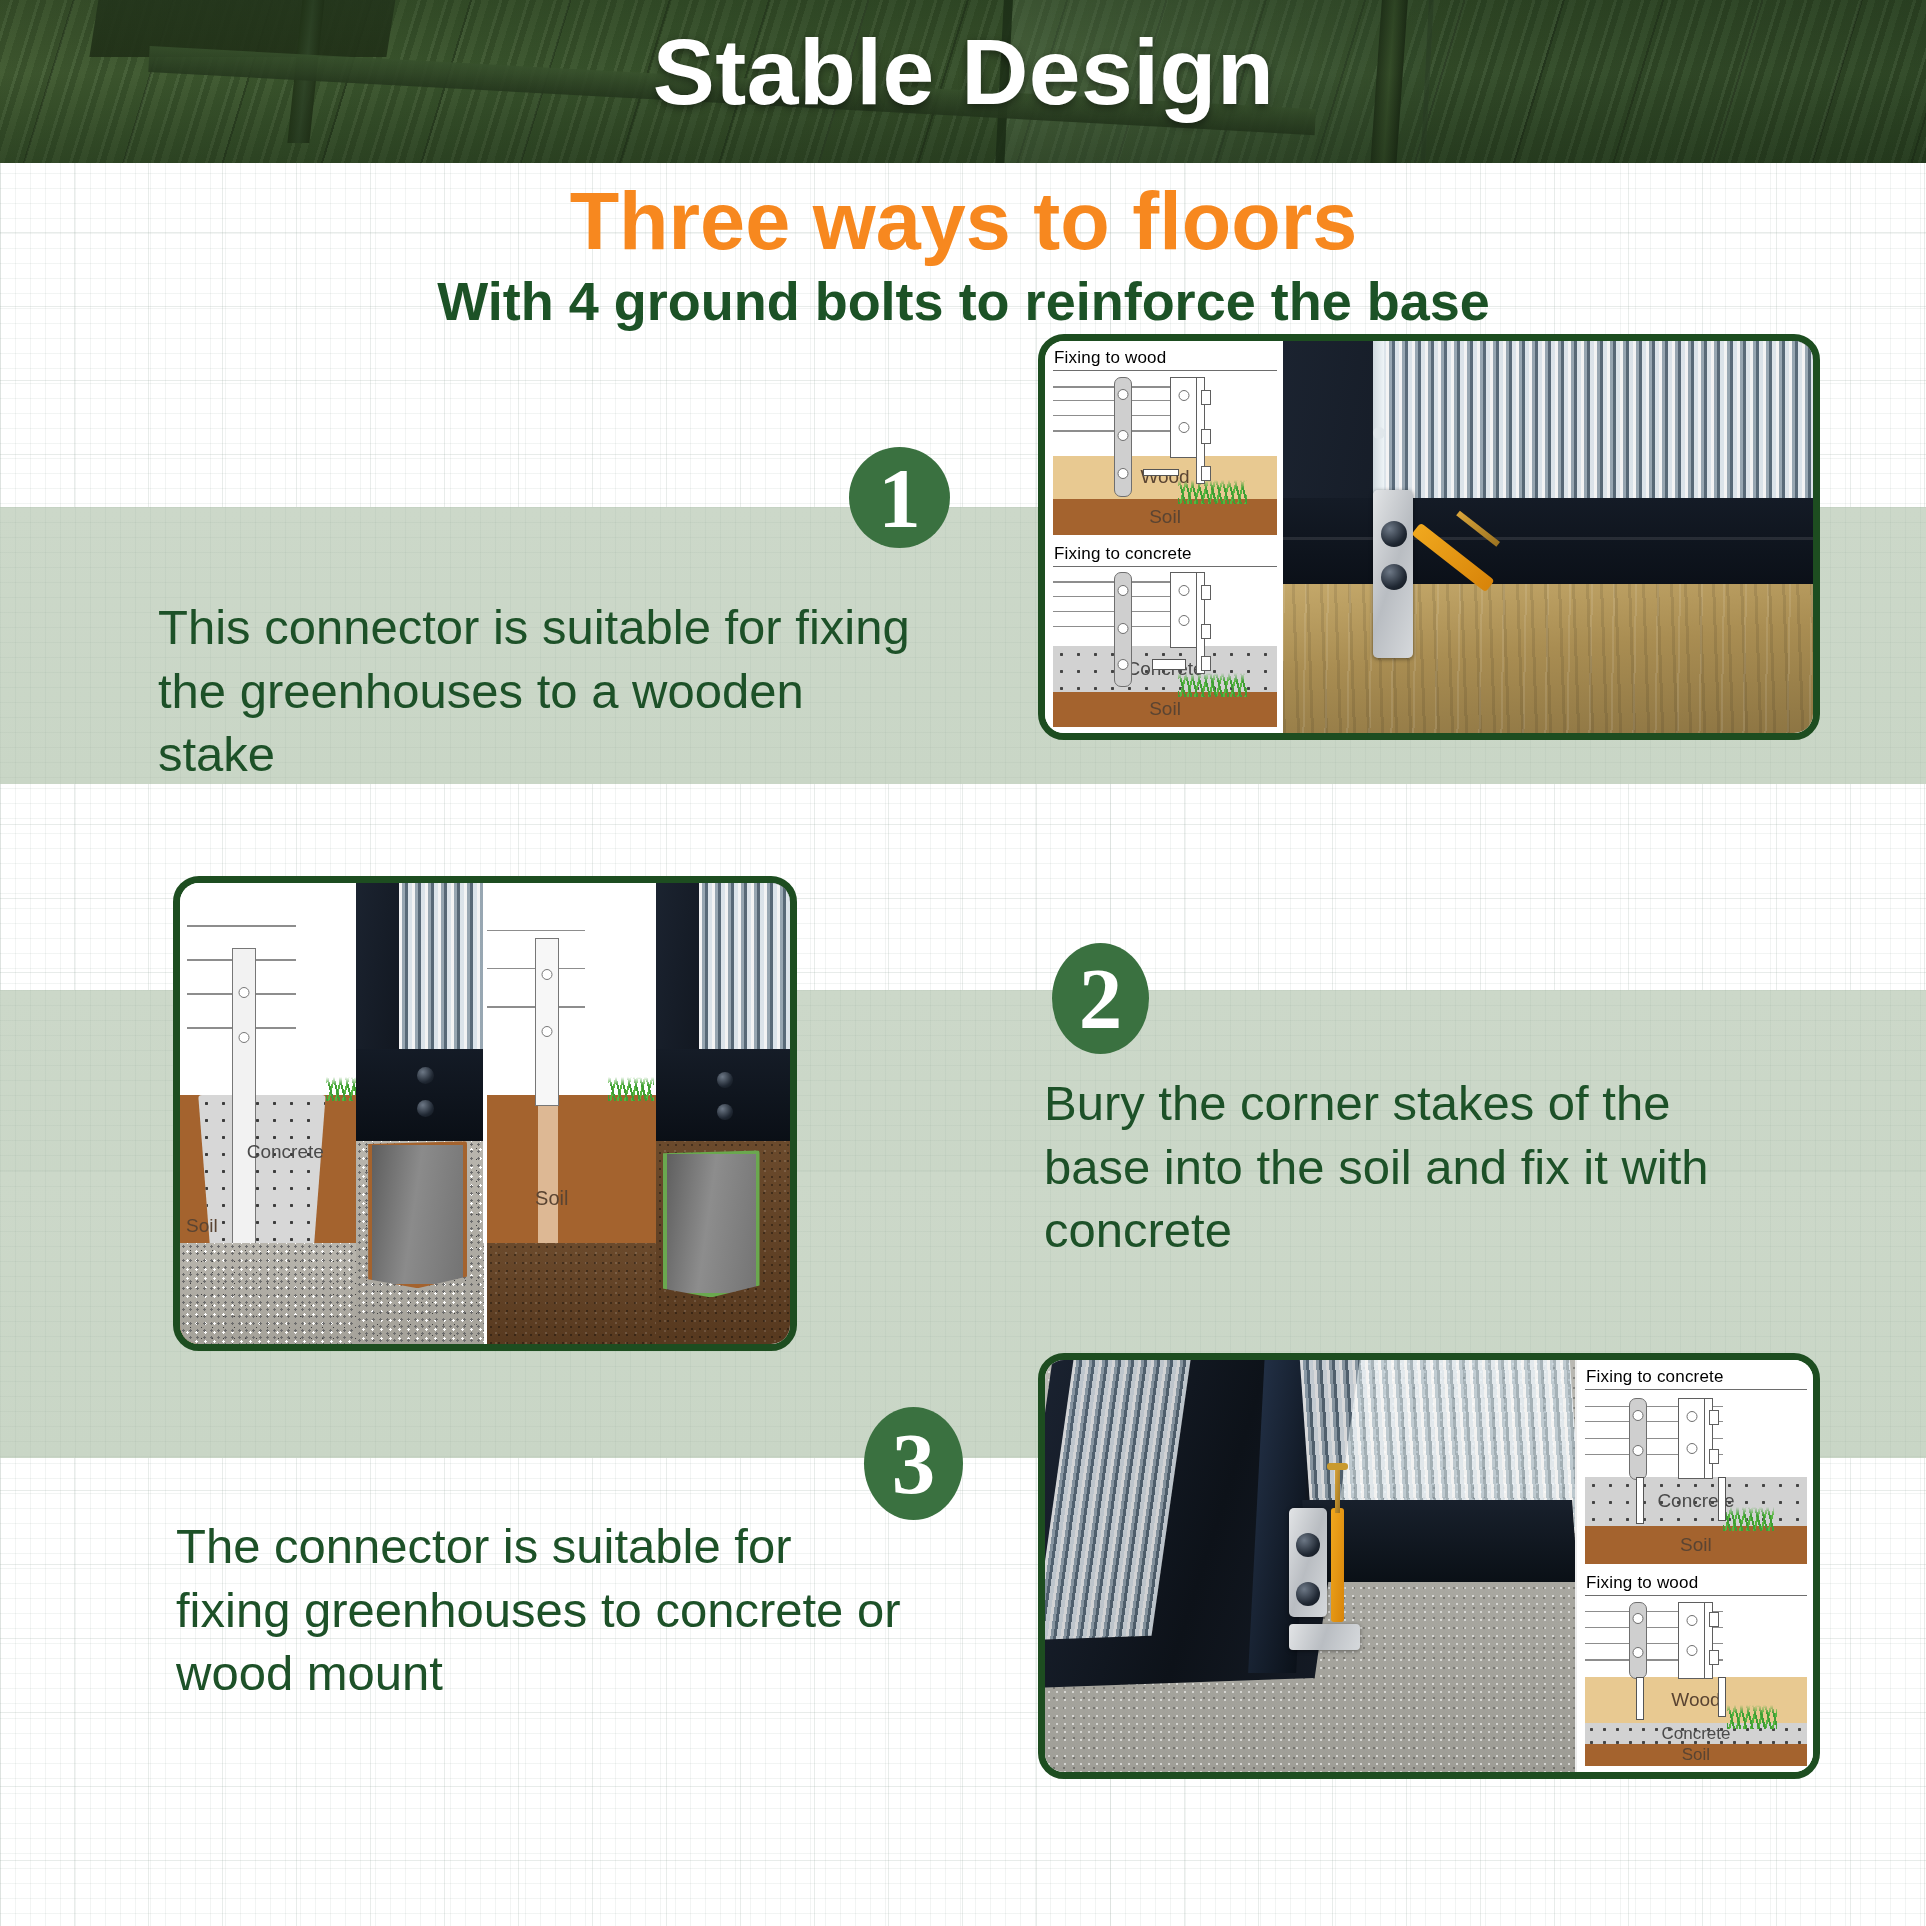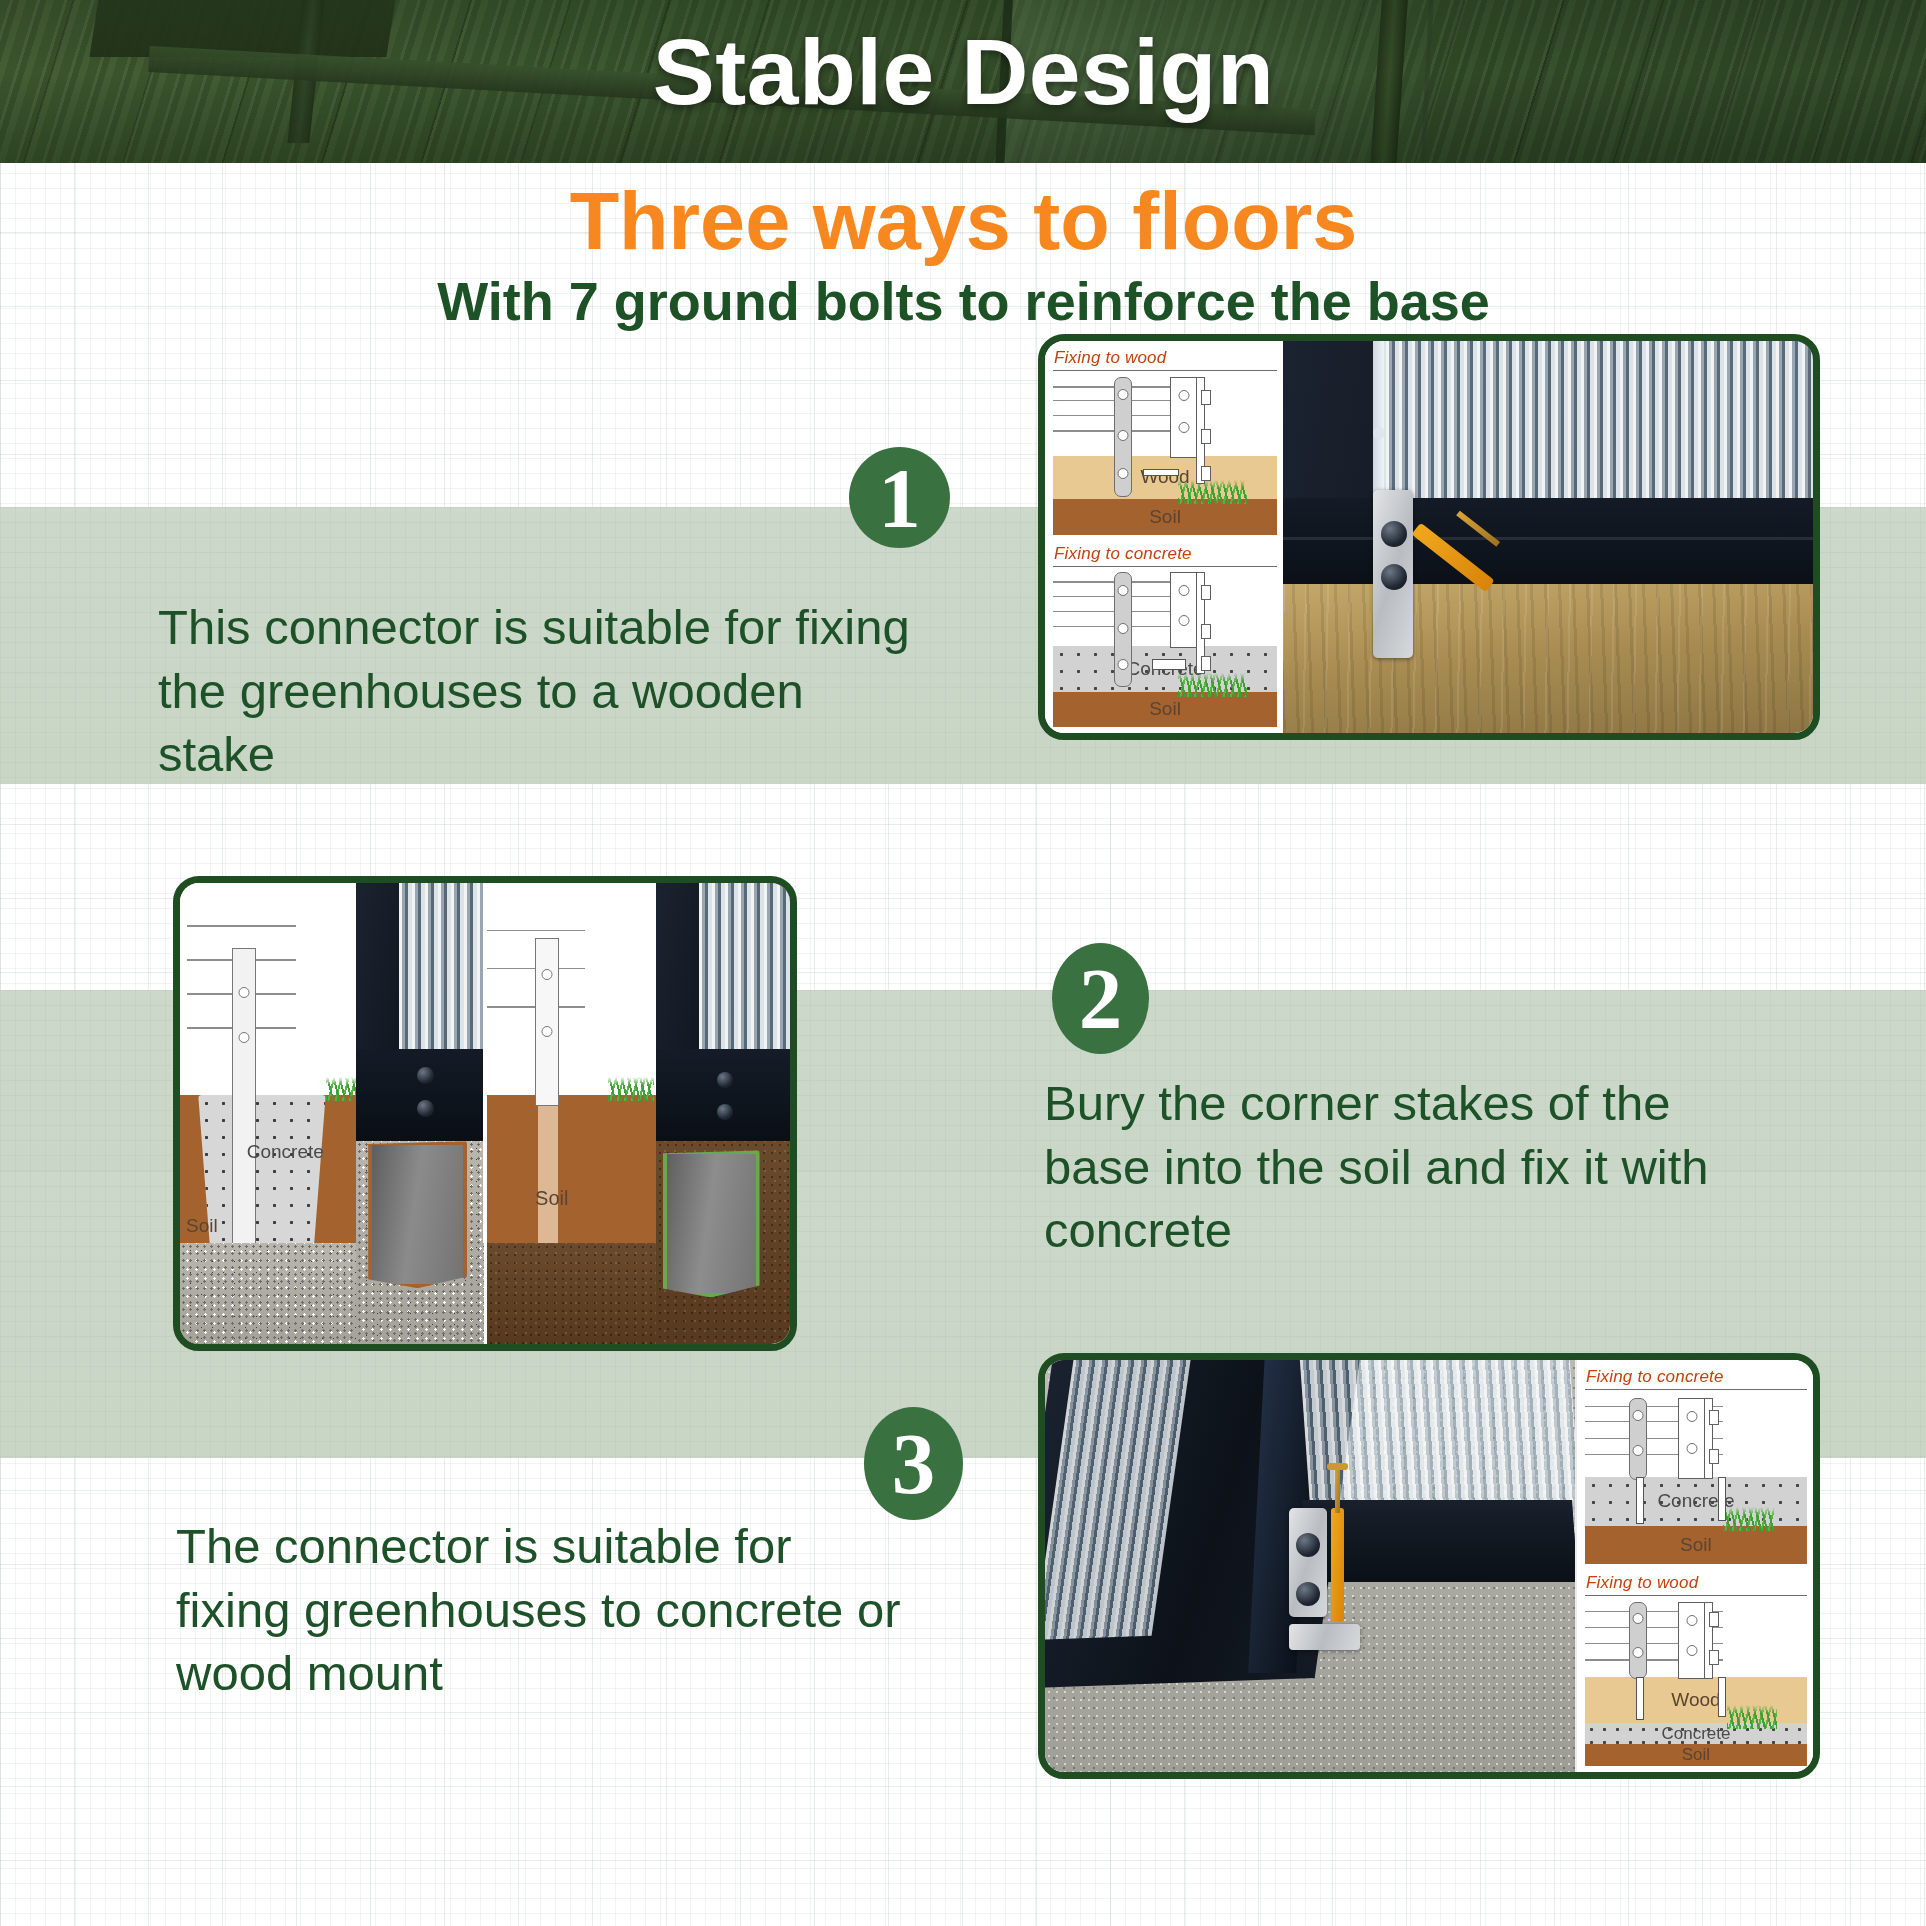--- a/index.html
+++ b/index.html
@@ -113,22 +113,22 @@
   .badge3{left:864px;top:1407px;width:99px;height:113px;font-size:87px;border-radius:50%/50%;}
   
   .card{position:absolute;z-index:8;border:7px solid #1d4d20;
     border-radius:26px;overflow:hidden;background:#fff;box-sizing:border-box;}
   .card1{left:1038px;top:334px;width:782px;height:406px;}
   .card2{left:173px;top:876px;width:624px;height:475px;}
   .card3{left:1038px;top:1353px;width:782px;height:426px;}
   .card .inner{position:absolute;inset:0;display:flex;}
   
   .diag{position:relative;background:#fff;box-sizing:border-box;}
-  .diag-label{position:absolute;left:9px;top:3px;font-size:17px;color:#c2410c;
-    font-family:"Liberation Sans",sans-serif;letter-spacing:0.2px;white-space:nowrap;font-style:italic;}
+  .diag-label{position:absolute;left:9px;top:3px;font-size:17px;color:#000000;
+    font-family:"Liberation Sans",sans-serif;letter-spacing:0.2px;white-space:nowrap;}
   .dg-wrap{position:absolute;left:8px;right:6px;top:25px;bottom:6px;}
   .lay{position:absolute;left:0;width:100%;box-sizing:border-box;}
   .lay-wood{background:#e8c991;}
   .lay-soil{background:#a4632e;}
   .lay-conc{background:#d2d2d2;}
   .lay-air{background:#fff;border-top:1.5px solid #6d6d6d;}
   .lay .lname{position:absolute;left:0;width:100%;text-align:center;
     color:#5a4432;font-size:19px;top:50%;transform:translateY(-52%);
     font-family:"Liberation Sans",sans-serif;}
   .lay-conc .lname{color:#4a4a4a;}
@@ -202,21 +202,21 @@
   <div class="frame-a"></div>
   <div class="panelglass"></div>
   <div class="frame-b"></div>
   <div class="post"></div>
   <div class="sill"></div>
   <div class="shade"></div>
 </div>
 <div class="header-title">Stable Design</div>
 
 <div class="headline">Three ways to floors</div>
-<div class="subhead">With 7 ground bolts to reinforce the base</div>
+<div class="subhead">With 4 ground bolts to reinforce the base</div>
 
 <div class="badge badge1">
   <span>1</span>
 </div>
 <div class="steptext st1">This connector is suitable for fixing the greenhouses to a wooden stake</div>
 
 <div class="card card1">
   <div class="inner">
 
     <div class="diag" style="width:31%;height:100%;">

